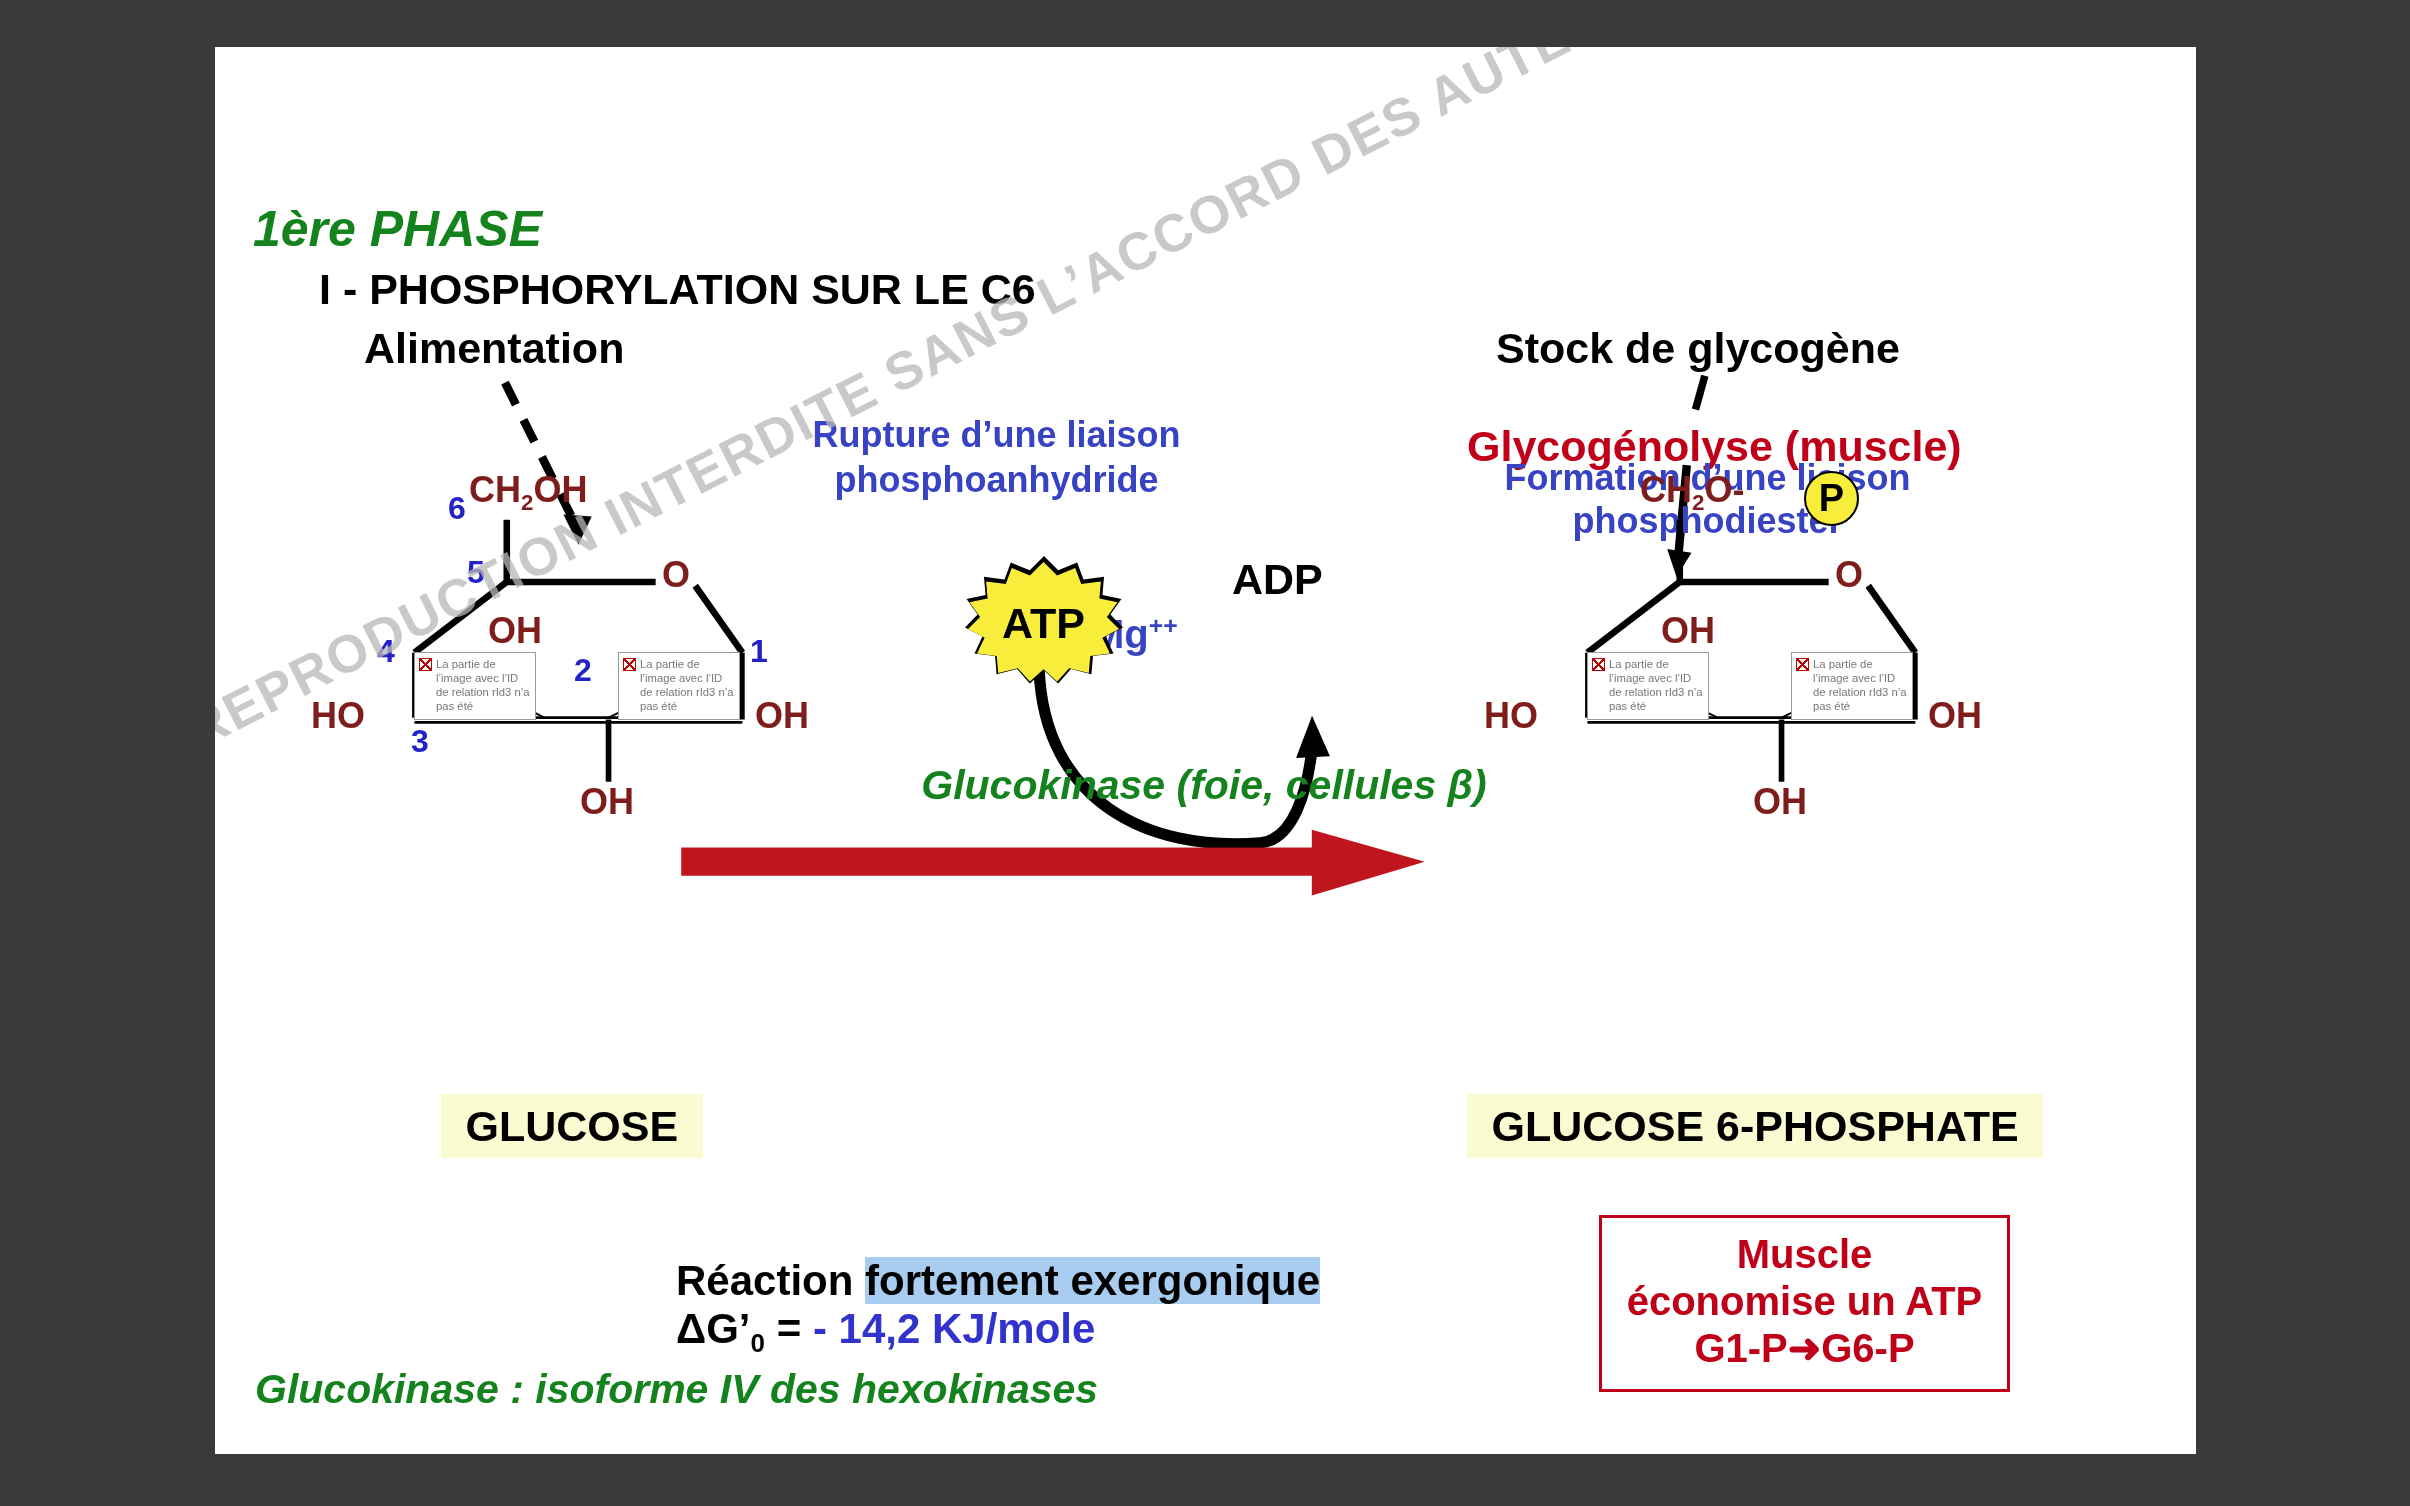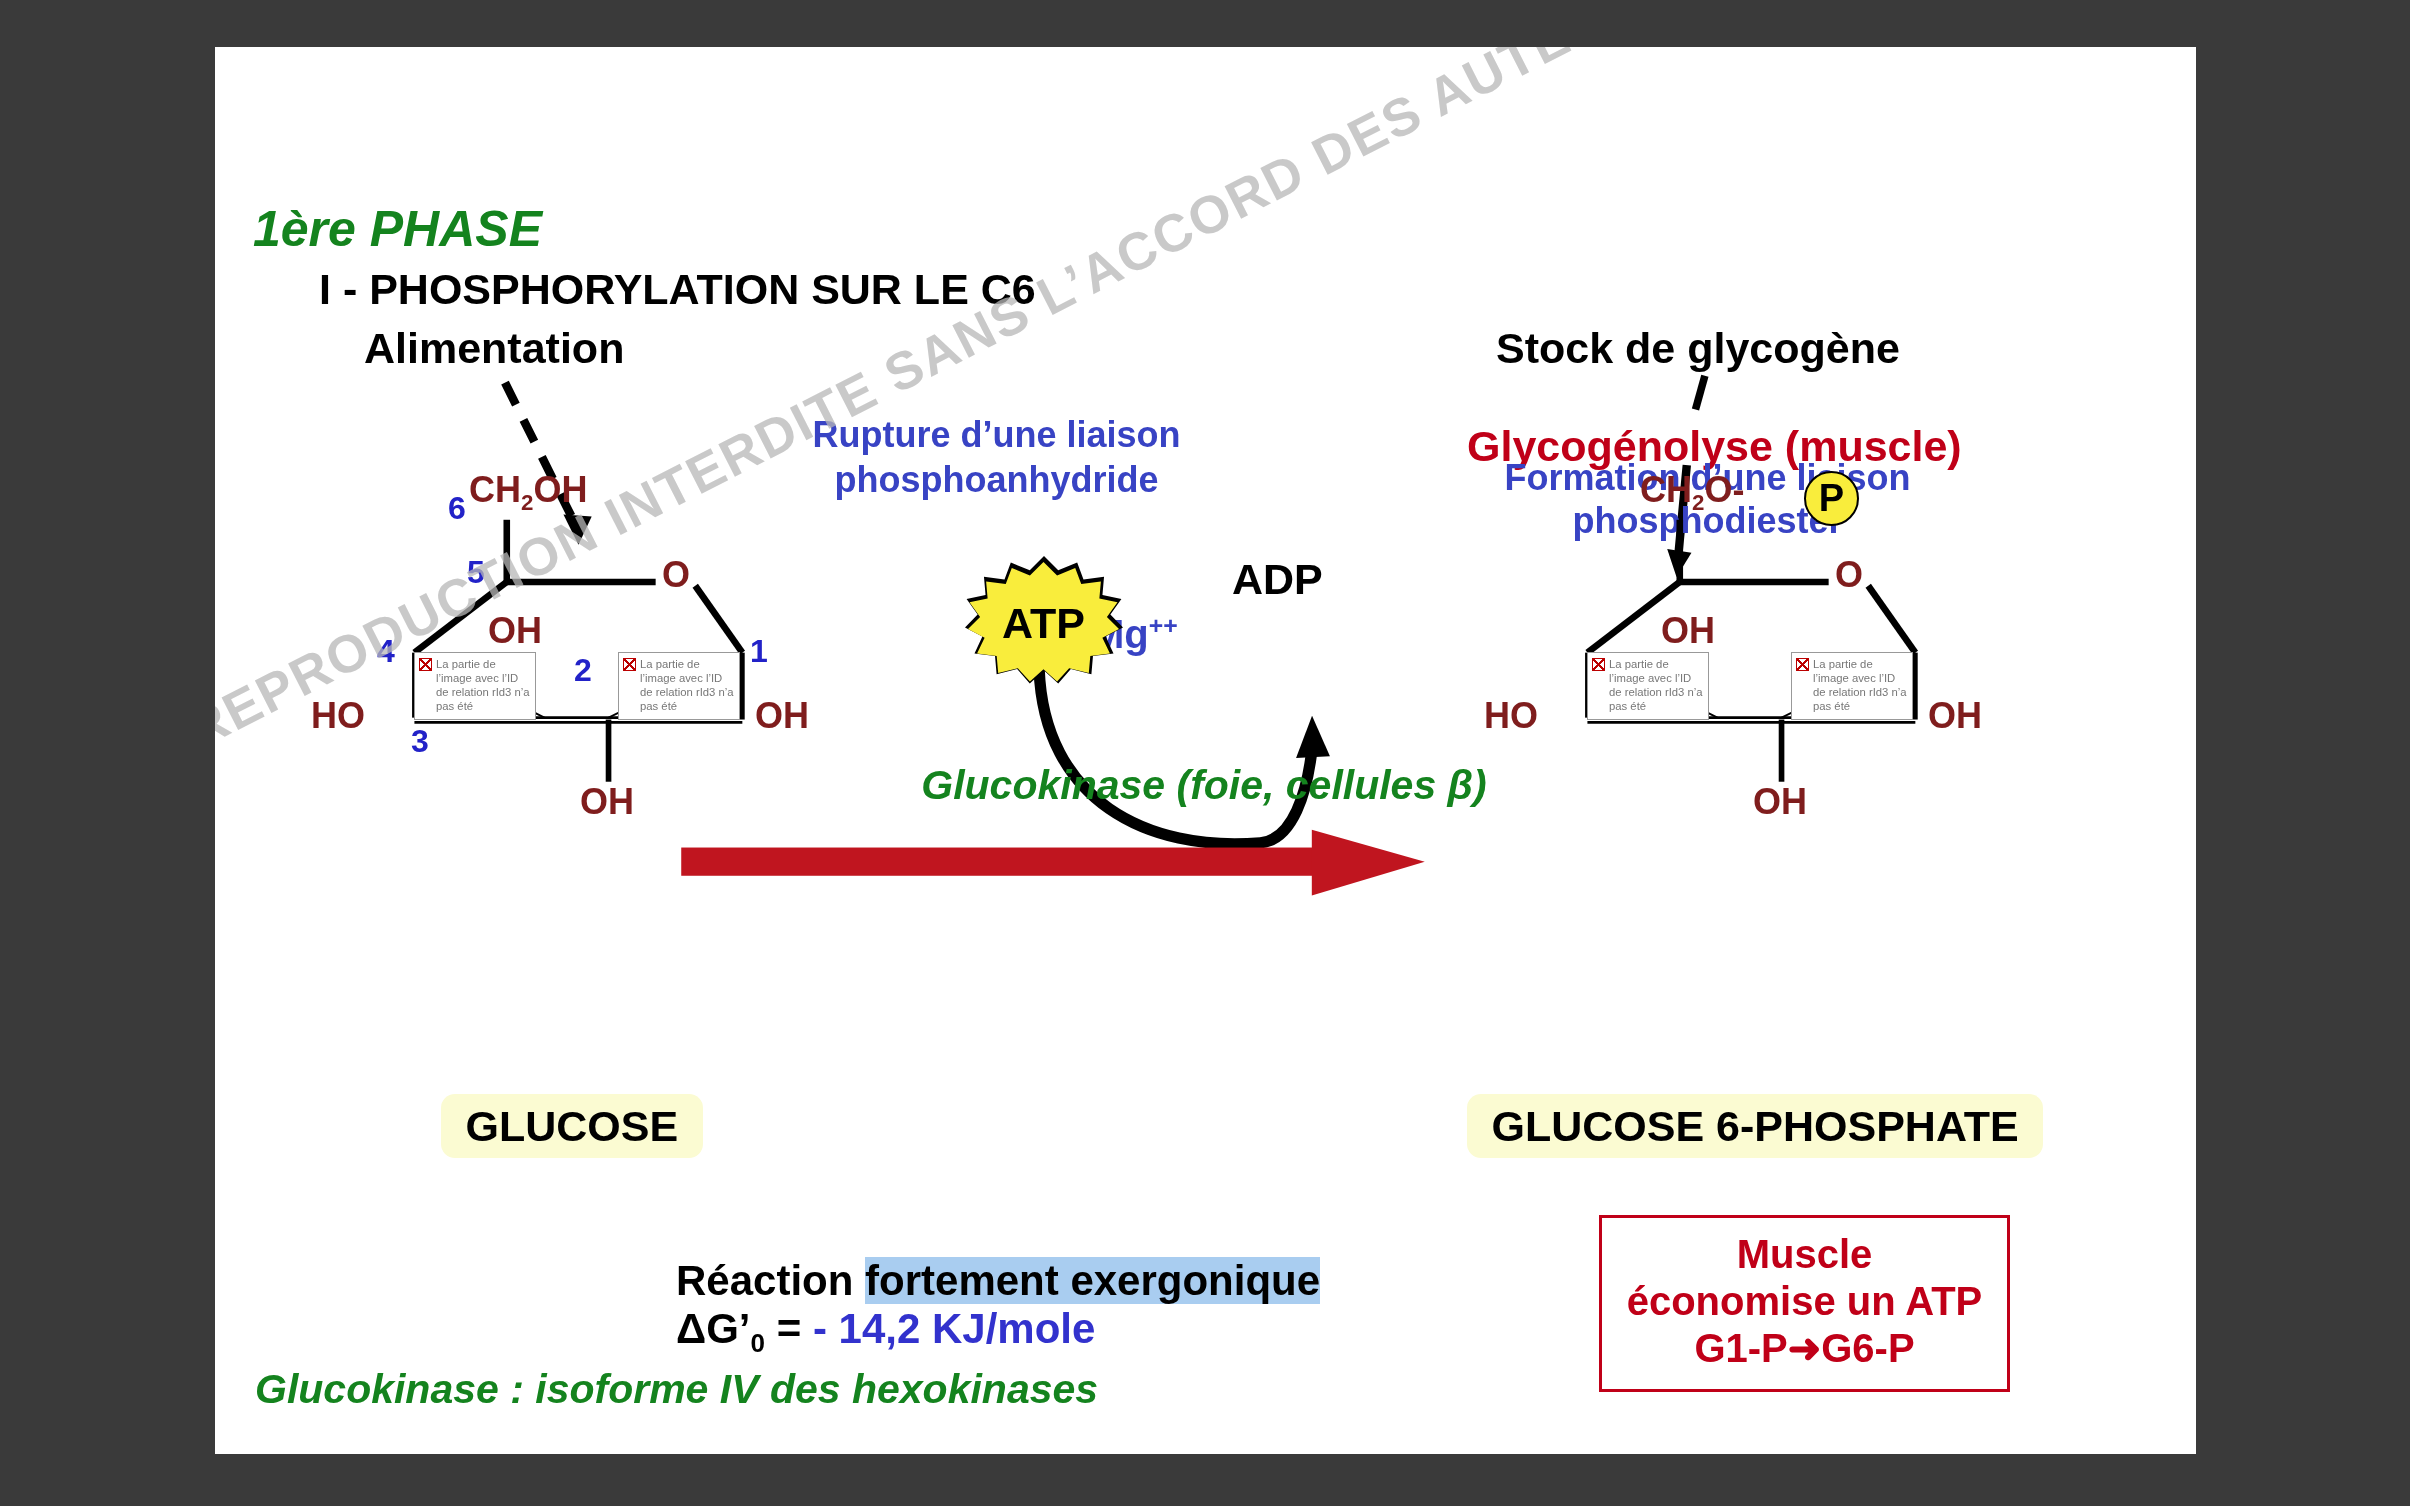--- a/index.html
+++ b/index.html
@@ -89,21 +89,20 @@
   #glucokinase-note{
     left:40px;top:1319px;
     font-size:41px;font-weight:bold;font-style:italic;color:#14831e;
   }
 
   .namebox{
     position:absolute;
     background:#fbfbd2;
     font-size:43px;font-weight:bold;color:#000;
     padding:7.5px 24.5px;
-    border-radius:14px;
   }
   #lbl-glucose{left:226px;top:1047px;}
   #lbl-g6p{left:1252px;top:1047px;}
 
   #reaction{
     left:461px;top:1210px;width:847px;text-align:left;
     font-size:42px;font-weight:bold;color:#000;white-space:normal;
   }
   #reaction .hl{background:#a9cdf0;}
   #reaction .dg{color:#3232cd;}

